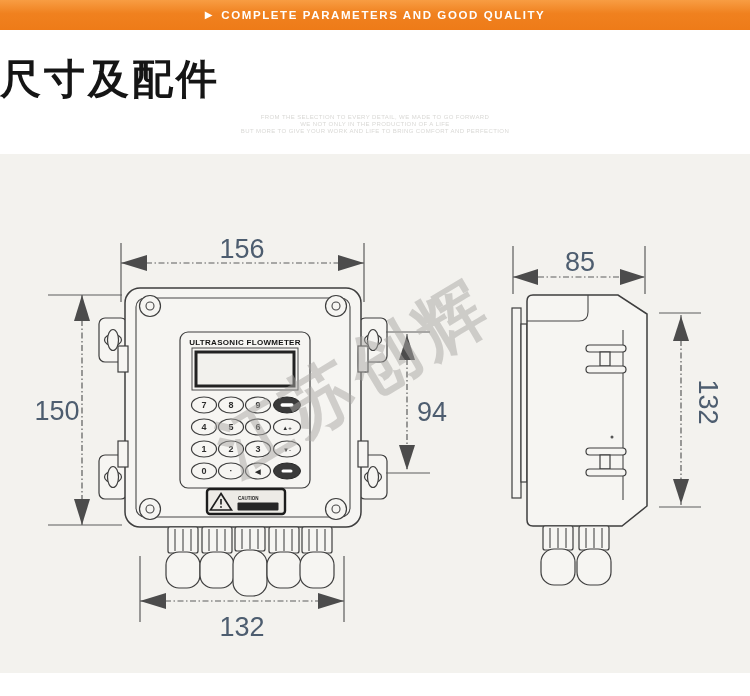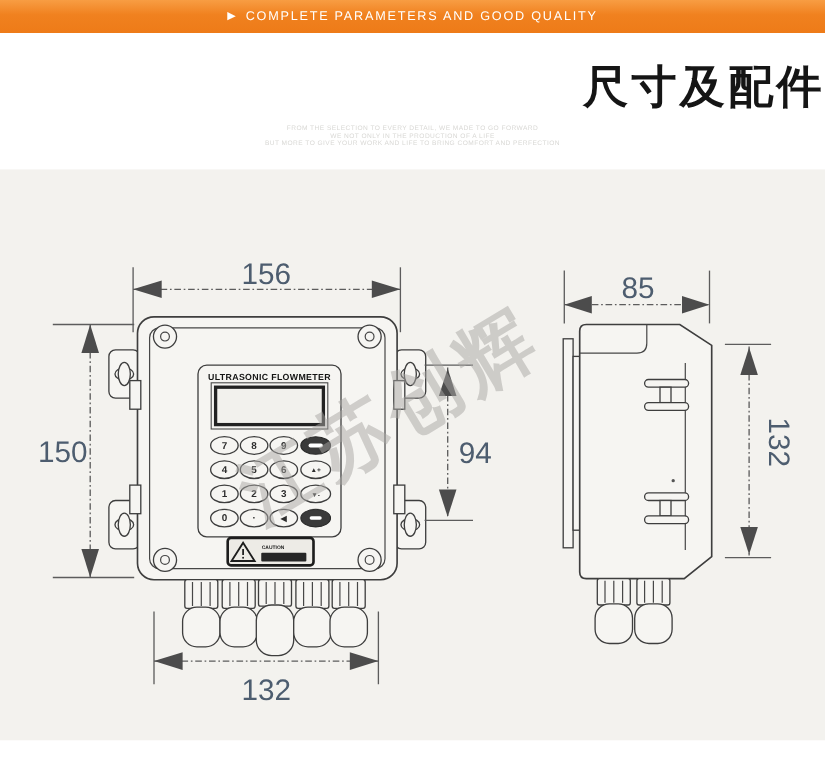--- a/index.html
+++ b/index.html
@@ -3,23 +3,23 @@
 <meta charset="utf-8">
 <style>
   html,body{margin:0;padding:0;background:#ffffff;}
   .page{position:relative;width:750px;height:696px;background:#ffffff;overflow:hidden;
         font-family:"Liberation Sans",sans-serif;}
   
   .banner{position:absolute;top:0;left:0;width:750px;height:30px;
           background:linear-gradient(180deg,#f89d43 0%,#f0811f 45%,#ee7b18 100%);
           display:flex;align-items:center;justify-content:center;gap:9px;}
   .banner .tri{color:#ffffff;font-size:10px;line-height:1;}
-  .banner .btxt{color:#ffffff;font-size:11.5px;font-weight:normal;letter-spacing:1.6px;}
-  
-  .title{position:absolute;top:52px;left:0;width:100%;text-align:right;
+  .banner .btxt{color:#ffffff;font-size:11.5px;font-weight:bold;letter-spacing:1.6px;}
+  
+  .title{position:absolute;top:52px;left:0;width:100%;text-align:left;
          font-size:41px;font-weight:bold;color:#151515;letter-spacing:3px;}
   .tagline{position:absolute;top:114px;left:0;width:100%;text-align:center;
            font-size:6px;line-height:7px;color:#d9d8d5;letter-spacing:.4px;}
   
   .sheet{position:absolute;top:154px;left:0;width:750px;height:519px;background:#f3f2ee;}
   svg{position:absolute;top:230px;left:0;}
   
   .dl{stroke:#5c5c5c;stroke-width:1.2;fill:none;stroke-dasharray:6 2.5 1.5 2.5;}
   .tick{stroke:#5c5c5c;stroke-width:1.2;fill:none;}
   .arr{fill:#4c4c4c;stroke:none;}

